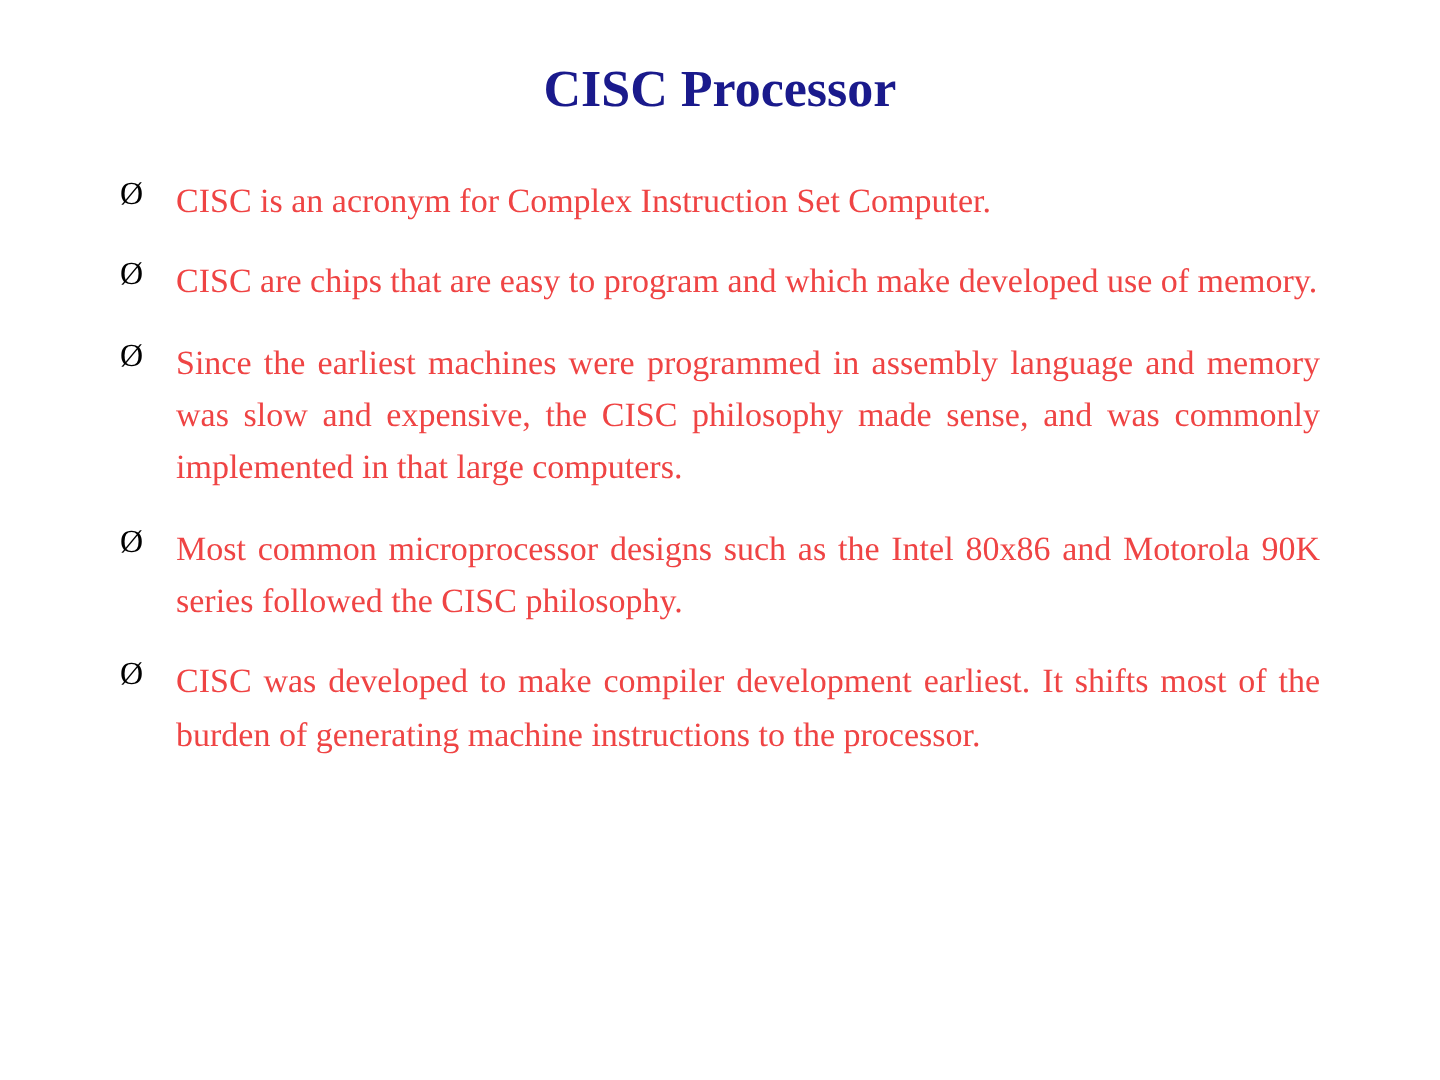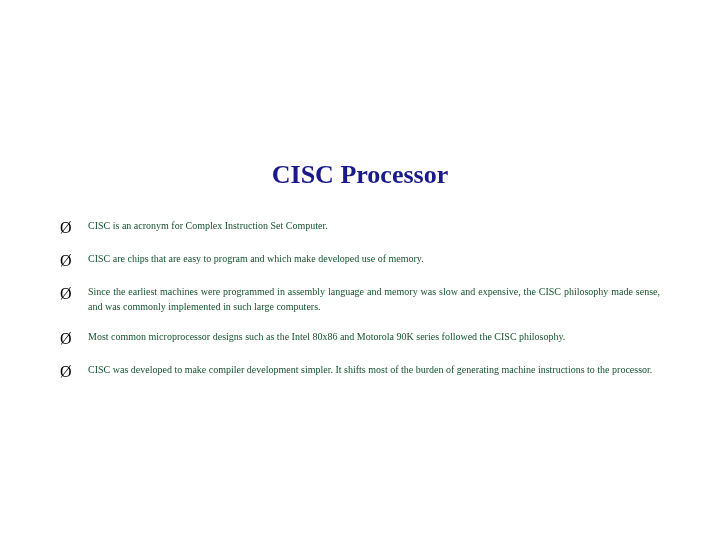--- a/index.html
+++ b/index.html
@@ -1,19 +1,18 @@
 <!DOCTYPE html>
 <html><head>
   <meta charset="utf-8">
   <style>
     * {
       margin: 0;
       padding: 0;
       box-sizing: border-box;
-      justify-content: center;
     }
 
     body {
       width: 720px;
       height: 540px;
       background: #ffffff;
       font-family: "Times New Roman", Times, serif;
       overflow: hidden;
     }
 
@@ -49,22 +48,22 @@
 
     .bullet-symbol {
       font-size: 16px;
       color: #000;
       min-width: 18px;
       margin-top: 1px;
       flex-shrink: 0;
     }
 
     .bullet-text {
-      font-size: 10px;
-      color: #14532d;
+      font-size: 17px;
+      color: #ef4444;
       line-height: 1.55;
       text-align: justify;
       flex: 1;
       font-family: Liberation Serif, serif;
     }
   </style>
 </head>
 <body>
 
 <div class="page">
@@ -73,24 +72,24 @@
   <div class="bullet-item">
         <span class="bullet-symbol">Ø</span>
         <span class="bullet-text">CISC is an acronym for Complex Instruction Set Computer.</span>
       </div>
       <div class="bullet-item">
         <span class="bullet-symbol">Ø</span>
         <span class="bullet-text">CISC are chips that are easy to program and which make developed use of memory.</span>
       </div>
       <div class="bullet-item">
         <span class="bullet-symbol">Ø</span>
-        <span class="bullet-text">Since the earliest machines were programmed in assembly language and memory was slow and expensive, the CISC philosophy made sense, and was commonly implemented in such large computers.</span>
+        <span class="bullet-text">Since the earliest machines were programmed in assembly language and memory was slow and expensive, the CISC philosophy made sense, and was commonly implemented in that large computers.</span>
       </div>
       <div class="bullet-item">
         <span class="bullet-symbol">Ø</span>
         <span class="bullet-text">Most common microprocessor designs such as the Intel 80x86 and Motorola 90K series followed the CISC philosophy.</span>
       </div>
       <div class="bullet-item">
         <span class="bullet-symbol">Ø</span>
-        <span class="bullet-text">CISC was developed to make compiler development simpler. It shifts most of the burden of generating machine instructions to the processor.</span>
+        <span class="bullet-text">CISC was developed to make compiler development earliest. It shifts most of the burden of generating machine instructions to the processor.</span>
       </div>
     </div>
 </div>
 
 </body></html>

